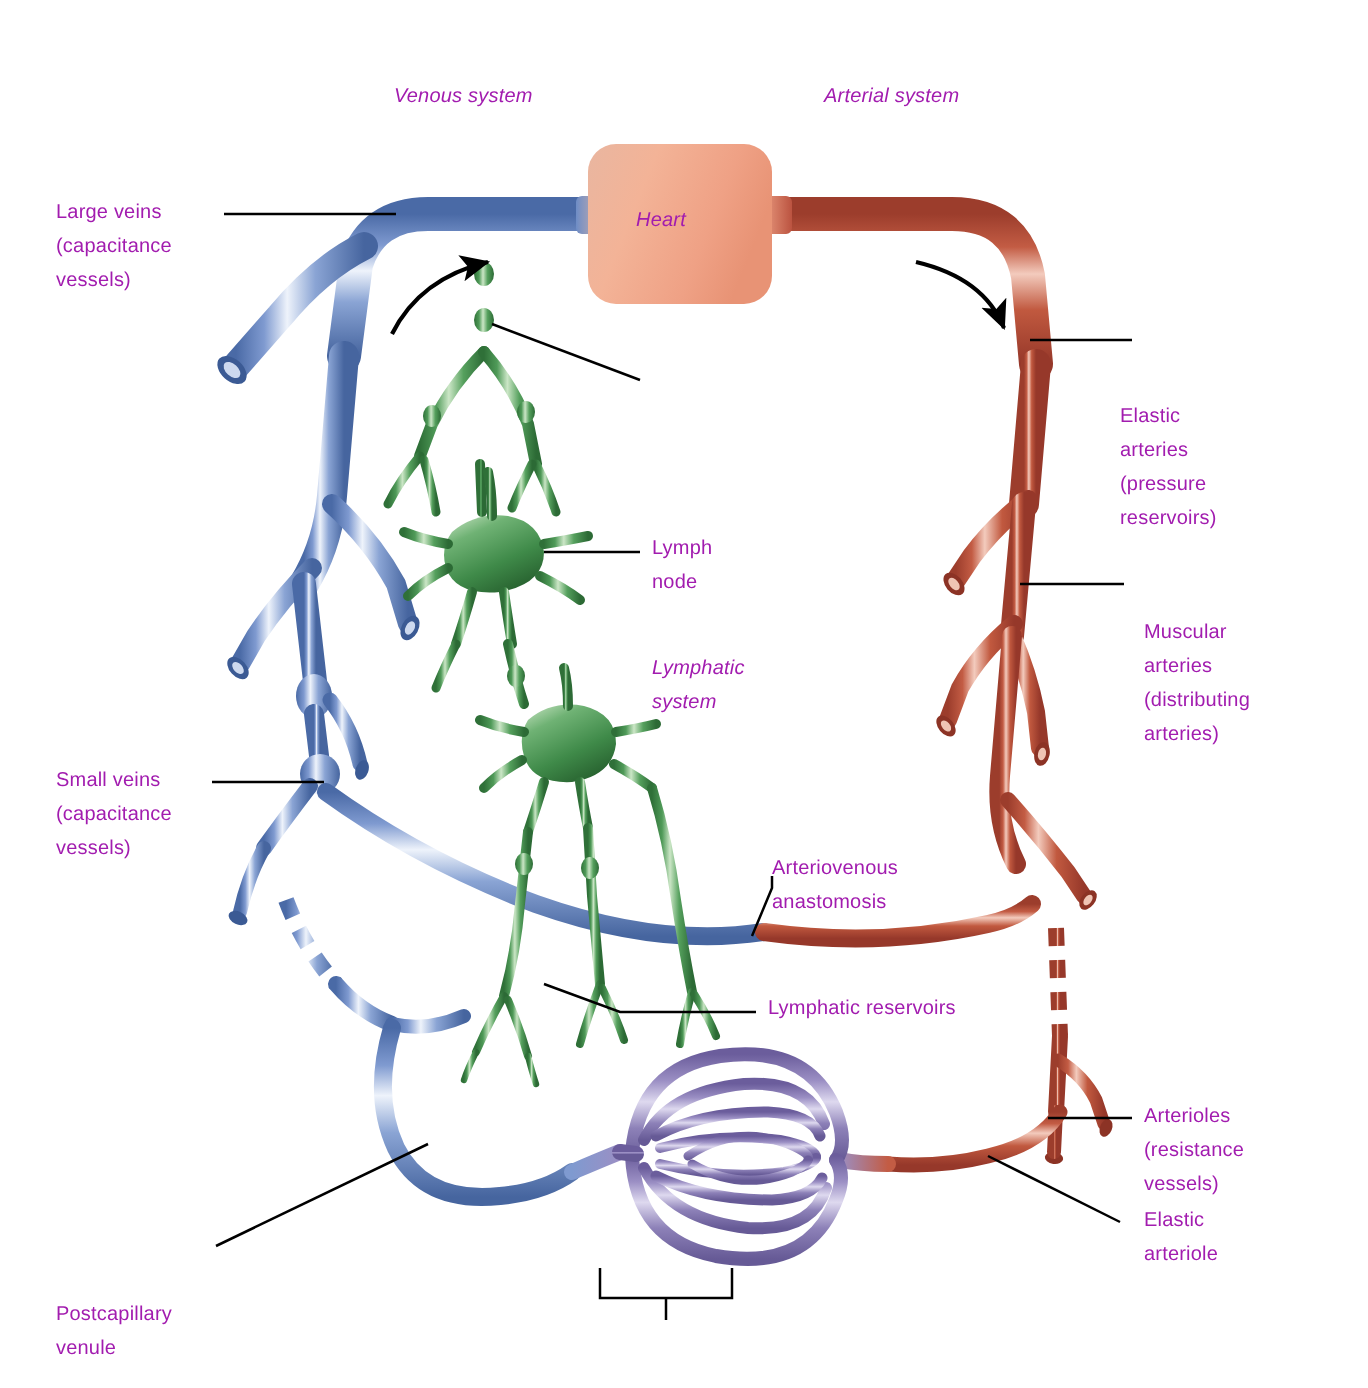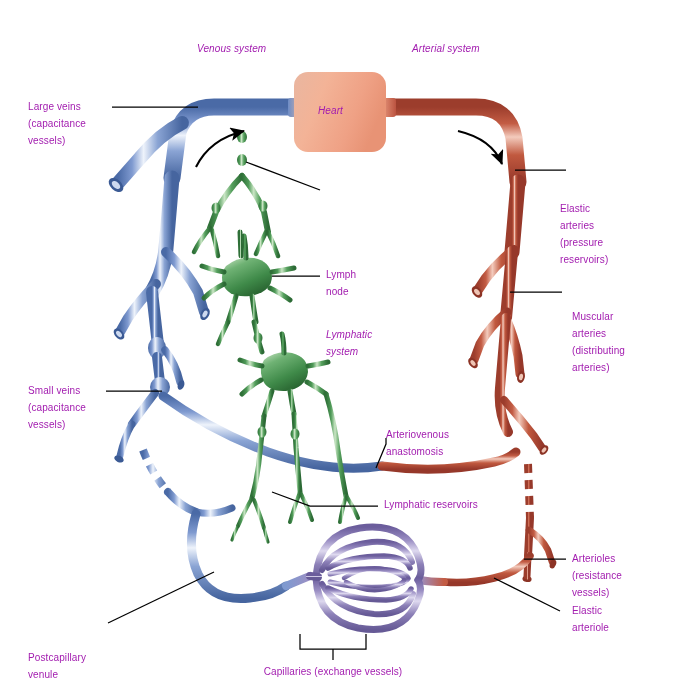--- a/index.html
+++ b/index.html
@@ -297,14 +297,13 @@
   <div class="lbl" style="left:572px;top:283px;margin-top:25px;">Muscular
 arteries
 (distributing
 arteries)</div>
   <div class="lbl" style="left:572px;top:550px;">Arterioles
 (resistance
 vessels)</div>
   <div class="lbl" style="left:572px;top:602px;">Elastic
 arteriole</div>
 
-  <div class="lbl ctr" style="left:223px;top:663px;width:220px;">Capillaries (exchange vessels)</div>
 </div>
 
 </body></html>

